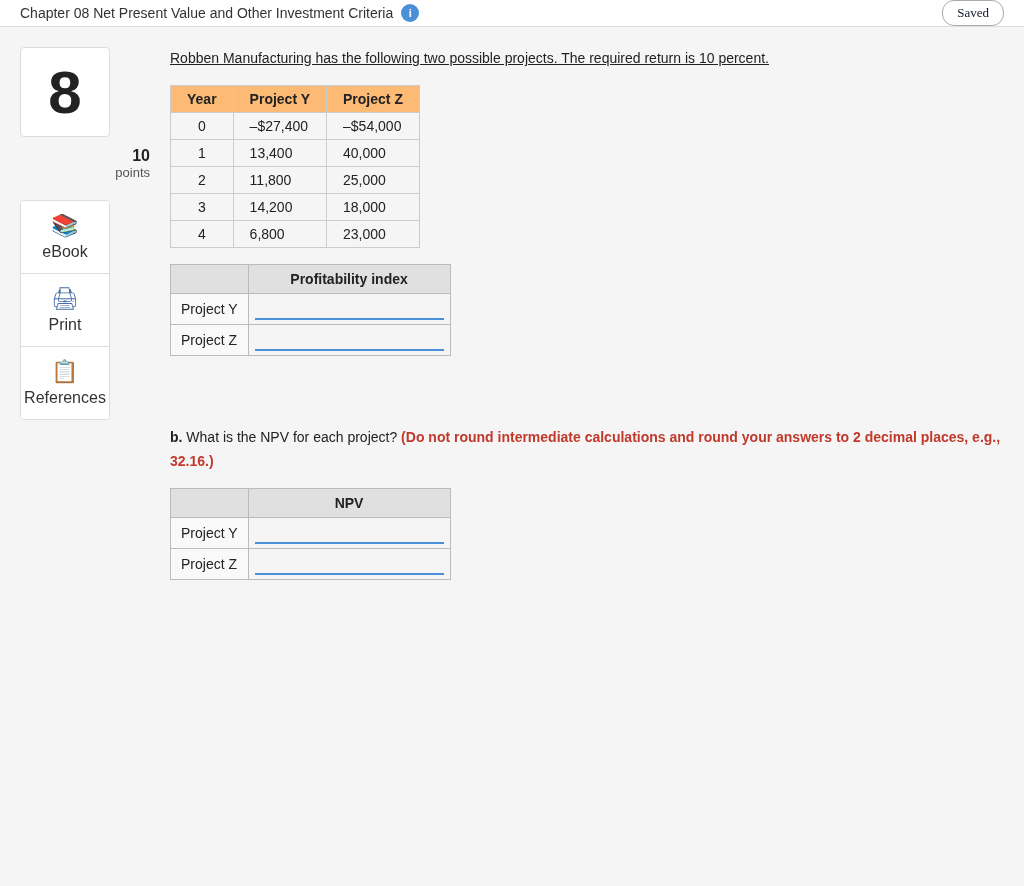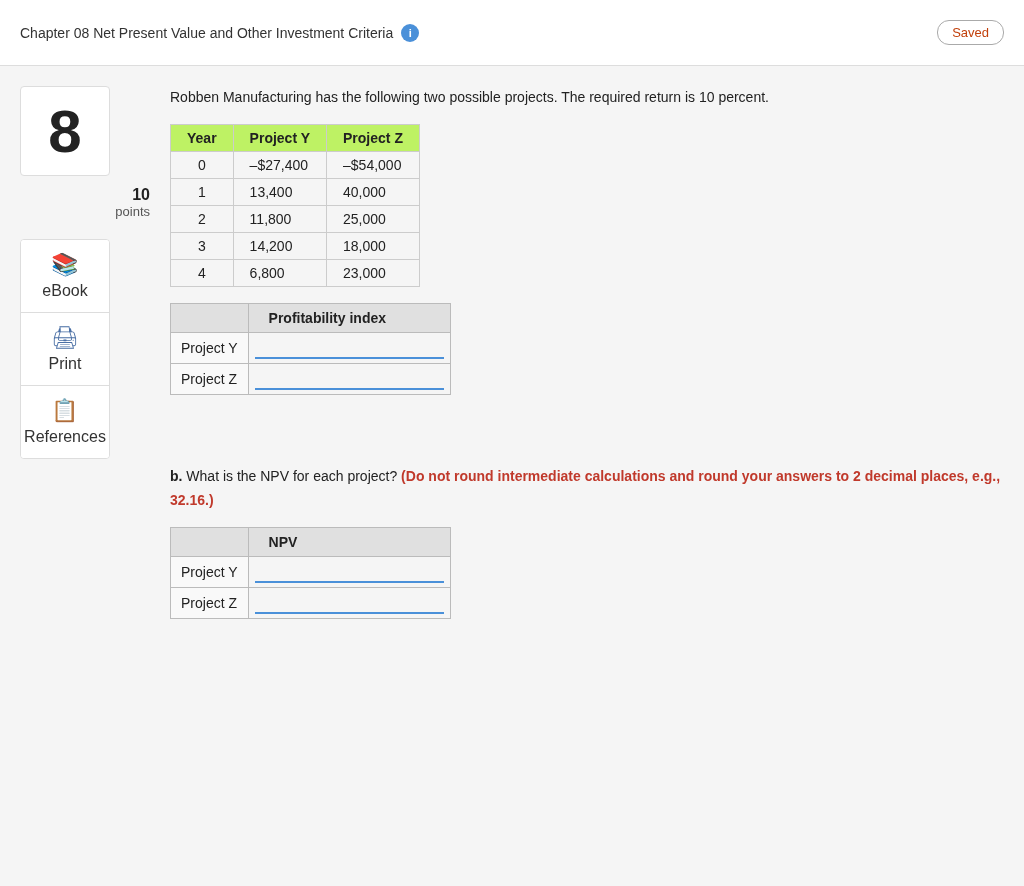--- a/index.html
+++ b/index.html
@@ -5,21 +5,21 @@
     * { box-sizing: border-box; margin: 0; padding: 0; }
     body {
       font-family: Arial, sans-serif;
       background: #f5f5f5;
       font-size: 14px;
       color: #222;
     }
     .top-bar {
       background: #fff;
       border-bottom: 1px solid #ddd;
-      padding: 20px 20px;
+      padding: 0 20px;
       display: flex;
       align-items: center;
       justify-content: space-between;
     }
     .top-bar-title {
       display: flex;
       align-items: center;
       gap: 8px;
       font-size: 14px;
       color: #333;
@@ -35,22 +35,23 @@
       display: inline-flex;
       align-items: center;
       justify-content: center;
       cursor: pointer;
     }
     .saved-badge {
       border: 1px solid #aaa;
       border-radius: 12px;
       padding: 4px 14px;
       font-size: 13px;
-      color: #c2410c;
-      background: #fff;
+      color: #0f172a;
+      background: #fff;
+      font-family: Liberation Serif, serif;
     }
     .page-layout {
       display: flex;
       padding: 20px;
       gap: 0;
       background: #f5f5f5;
       min-height: calc(100vh - 44px);
     }
     .left-sidebar {
       width: 130px;
@@ -118,32 +119,33 @@
     }
     .main-content {
       flex: 1;
       padding: 0 0 0 20px;
     }
     .problem-description {
       font-size: 14px;
       color: #222;
       margin-bottom: 16px;
       line-height: 1.6;
+      text-decoration: underline;
     }
     .data-table {
       border-collapse: collapse;
       margin-bottom: 16px;
       font-size: 14px;
     }
     .data-table th, .data-table td {
       border: 1px solid #ccc;
       padding: 5px 16px;
     }
     .data-table th {
-      background: #bef264;
+      background: #fdba74;
       text-align: center;
       font-weight: bold;
     }
     .data-table td:first-child {
       text-align: center;
     }
     .question-text {
       font-size: 14px;
       color: #222;
       margin-bottom: 14px;
@@ -156,21 +158,21 @@
     .answer-table {
       border-collapse: collapse;
       margin-bottom: 30px;
       font-size: 14px;
       min-width: 280px;
     }
     .answer-table th {
       background: #e0e0e0;
       border: 1px solid #bbb;
       padding: 6px 20px;
-      text-align: left;
+      text-align: center;
       font-weight: bold;
     }
     .answer-table td {
       border: 1px solid #bbb;
       padding: 4px 6px;
     }
     .answer-table td:first-child {
       padding: 4px 10px;
       background: #f9f9f9;
     }

